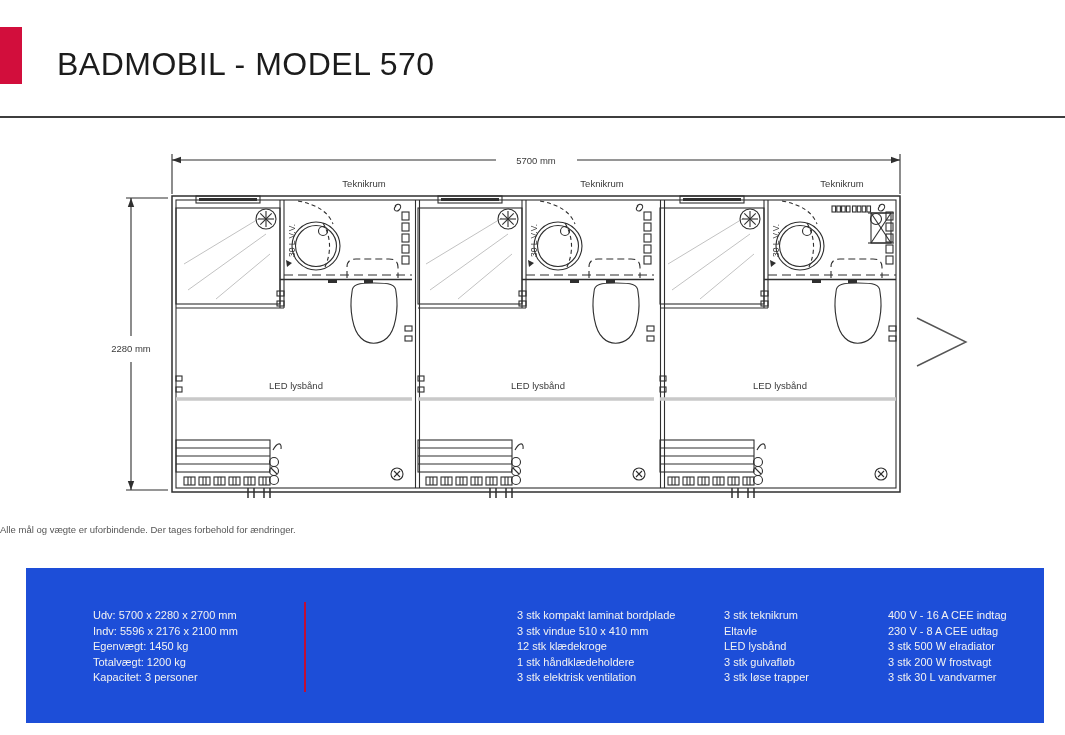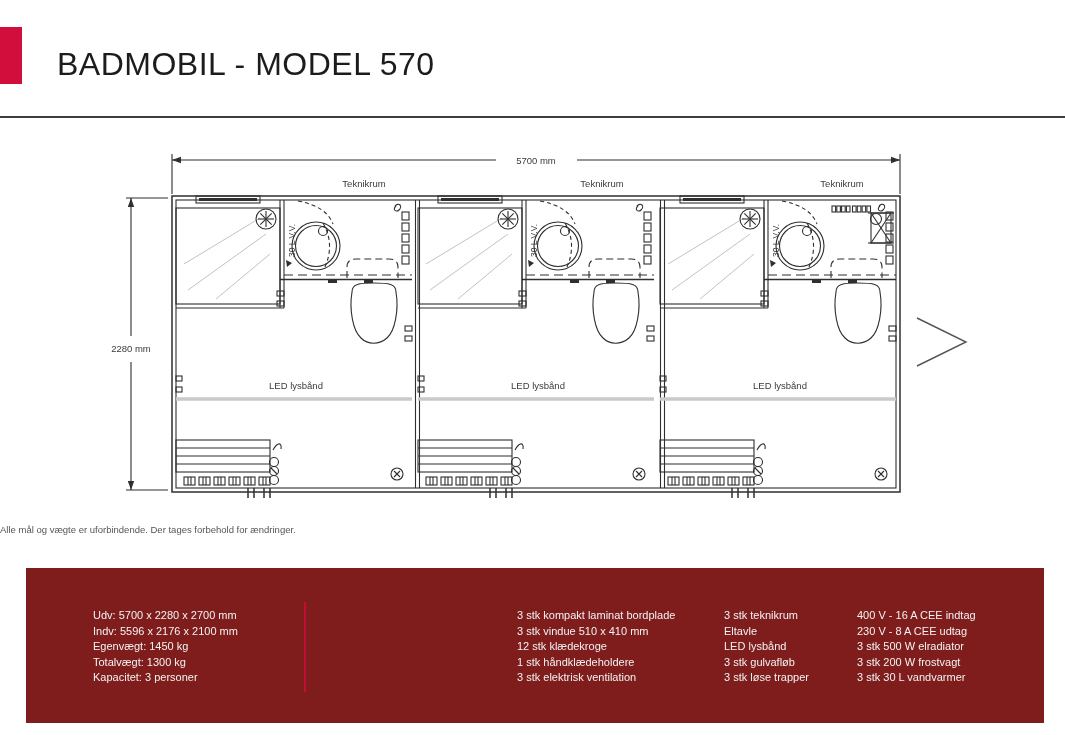--- a/index.html
+++ b/index.html
@@ -5,24 +5,24 @@
   html,body{margin:0;padding:0;background:#fff;}
   .page{position:relative;width:1065px;height:735px;background:#fff;overflow:hidden;
         font-family:"Liberation Sans",sans-serif;padding-left:8px;}
   .accent{position:absolute;left:0;top:27px;width:22px;height:57px;background:#D20E3C;}
   .title{position:absolute;left:57px;top:46px;margin:0;font-size:32px;font-weight:400;
          letter-spacing:.5px;color:#1c1c1c;white-space:nowrap;}
   .rule{position:absolute;left:0;top:116px;width:100%;height:2px;background:#3d3d3d;}
   .plan{position:absolute;left:100px;top:140px;}
   .disclaimer{position:absolute;left:0;top:524px;width:100%;text-align:left;
               font-size:9.5px;color:#555;}
-  .footer{position:absolute;left:26px;top:568px;width:1018px;height:155px;background:#7f1d1d;}
+  .footer{position:absolute;left:26px;top:568px;width:1018px;height:155px;background:#1d4ed8;}
   .spec-col{position:absolute;top:40px;font-size:11px;line-height:15.6px;color:#f2f2f2;
             white-space:nowrap;}
-  .c1{left:67px}.c2{left:321px}.c3{left:491px}.c4{left:698px}.c5{left:831px}
+  .c1{left:67px}.c2{left:321px}.c3{left:491px}.c4{left:698px}.c5{left:862px}
   .divider{position:absolute;left:278px;top:34px;width:2px;height:90px;background:#C00F35;}
   
   .s{fill:none;stroke:#2f2f2f;stroke-width:1.1;}
   .sw{fill:none;stroke:#2f2f2f;stroke-width:1.5;}
   .fc{fill:#2f2f2f;stroke:none;}
   .g{stroke:#c2c2c2;stroke-width:1;}
   .dashA{stroke-dasharray:7 4;}
   .dash2{stroke-dasharray:4 3;}
   .dashC{stroke-dasharray:9 5;}
   svg text{font-family:"Liberation Sans",sans-serif;font-size:9.5px;fill:#3a3a3a;}
@@ -205,21 +205,21 @@
     <polyline points="817,178 866,202 817,226" fill="none" stroke="#555" stroke-width="1.4"></polyline>
   </svg>
 
   <div class="disclaimer">Alle mål og vægte er uforbindende. Der tages forbehold for ændringer.</div>
 
   <div class="footer">
     <div class="spec-col c1">
         <div>Udv: 5700 x 2280 x 2700 mm</div>
         <div>Indv: 5596 x 2176 x 2100 mm</div>
         <div>Egenvægt: 1450 kg</div>
-        <div>Totalvægt: 1300 kg</div>
+        <div>Totalvægt: 1200 kg</div>
         <div>Kapacitet: 3 personer</div>
       </div>
     <div class="divider"></div>
     <div class="spec-col c3">
         <div>3 stk kompakt laminat bordplade</div>
         <div>3 stk vindue 510 x 410 mm</div>
         <div>12 stk klædekroge</div>
         <div>1 stk håndklædeholdere</div>
         <div>3 stk elektrisk ventilation</div>
       </div>

